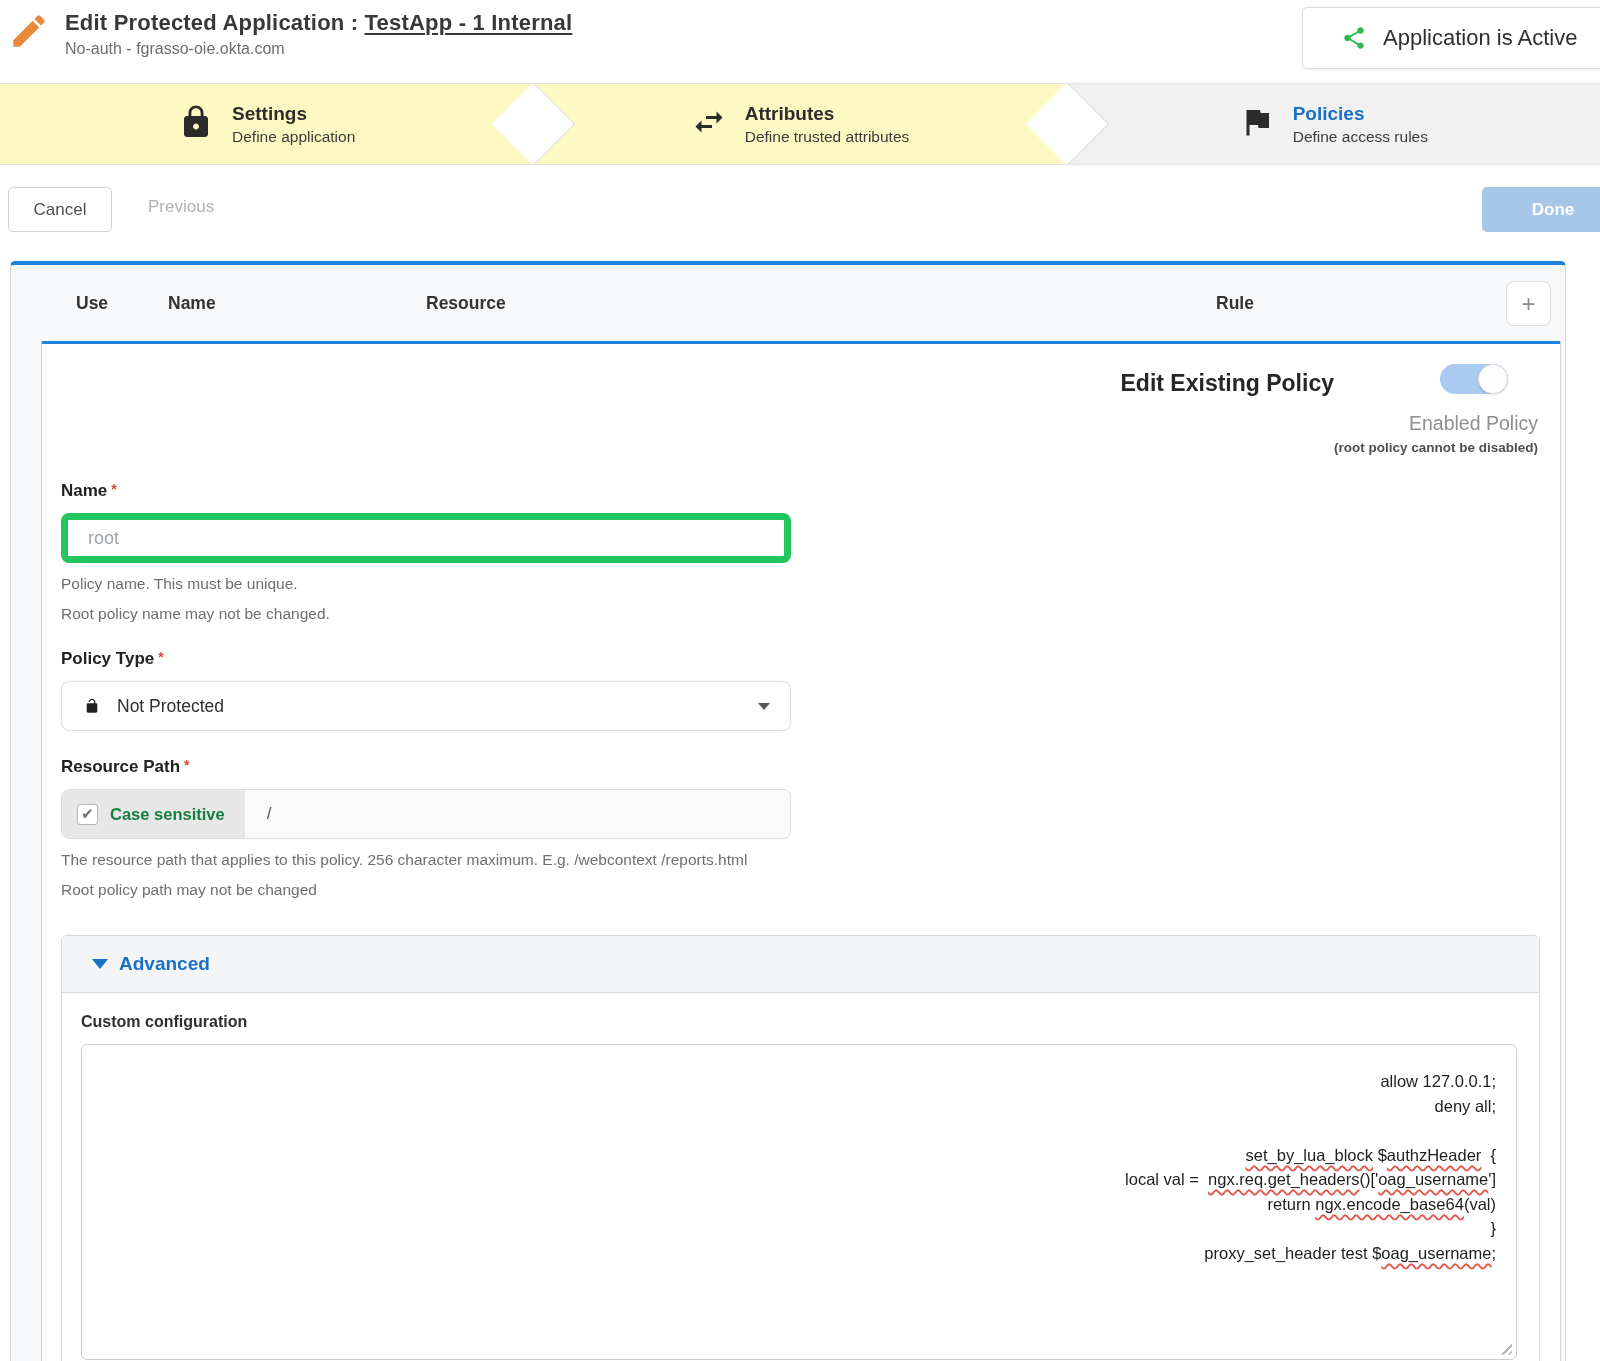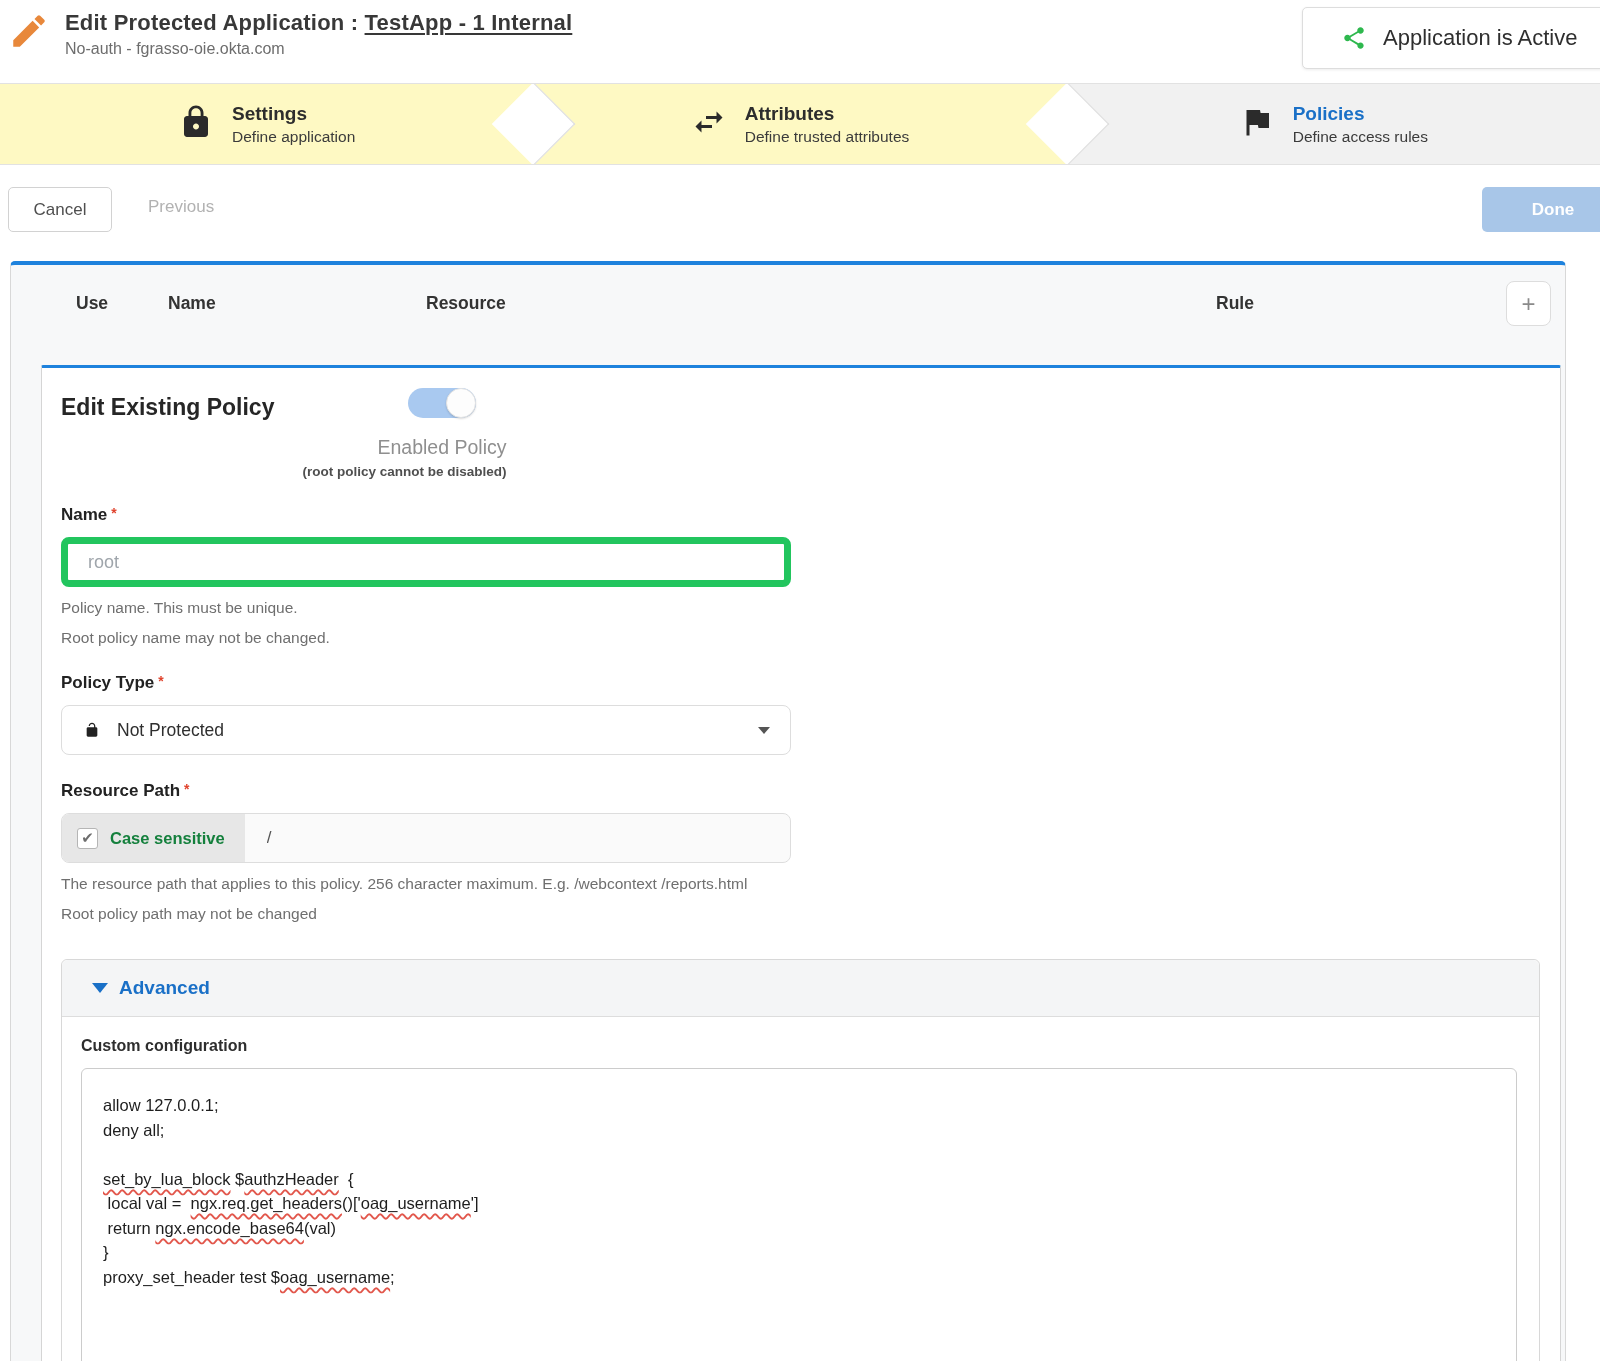--- a/index.html
+++ b/index.html
@@ -55,36 +55,36 @@
     background:#a8c6e8; border:none; border-radius:5px;
     font-size:17px; font-weight:700; color:#fff; font-family:inherit;
   }
 
   
   .outer-panel {
     margin-left:10px; width:1556px; background:#f7f8f9;
     border:1px solid #d8d8d8; border-top:4px solid #1e82dd; border-radius:5px 5px 0 0;
     padding-bottom:60px;
   }
-  .table-header { position:relative; height:100px; font-size:17.5px; font-weight:700; color:#333; }
+  .table-header { position:relative; height:76px; font-size:17.5px; font-weight:700; color:#333; }
   .table-header .col { position:absolute; top:28px; }
   .col-use { left:65px; } .col-name { left:157px; } .col-resource { left:415px; } .col-rule { left:1205px; }
   .btn-add {
     position:absolute; right:14px; top:16px; width:45px; height:45px;
     background:#fff; border:1px solid #ddd; border-radius:8px;
     color:#8a8a8a; font-size:24px; line-height:1; cursor:pointer; font-family:inherit;
   }
 
   
   .inner-panel {
     margin:0 4px 0 30px; width:1520px; min-height:1060px; background:#fff;
     border:1px solid #d5d5d5; border-top:3px solid #1e82dd; border-radius:2px;
     padding:14px 22px 40px 19px;
   }
-  .panel-top { display:flex; justify-content:flex-start; align-items:flex-start;gap:28px; }
+  .panel-top { display:flex; justify-content:flex-end; align-items:flex-start; }
   .panel-heading { font-size:23px; font-weight:700; color:#262626; margin-top:12px; }
   .toggle-block { text-align:right; margin-top:6px; }
   .toggle-row { display:inline-flex; align-items:center; gap:18px;flex-direction:column; }
   .toggle { width:68px; height:30px; border-radius:15px; background:#a9c9f0; position:relative; cursor:pointer; }
   .toggle .knob { position:absolute; right:0; top:0; width:30px; height:30px; border-radius:50%; background:#fdfdfd; border:1px solid #e3e3e3; box-shadow:0 1px 2px rgba(0,0,0,.15); }
   .toggle-label { font-size:19.5px; color:#8f8f8f; }
   .toggle-note { font-size:13.5px; font-weight:700; color:#4f4f4f; margin-top:5px; }
 
   .field-label { font-size:17px; font-weight:700; color:#222; margin-top:26px; margin-bottom:12px; }
   .req::after { content:"*"; color:#e0432d; font-size:14px; vertical-align:top; margin-left:4px; }
@@ -115,22 +115,23 @@
   .advanced-header {
     height:57px; background:#f4f5f6; border-bottom:1px solid #ddd; border-radius:6px 6px 0 0;
     display:flex; align-items:center; padding-left:30px; gap:11px; cursor:pointer;
   }
   .tri-down { width:0; height:0; border-left:8px solid transparent; border-right:8px solid transparent; border-top:10px solid #1a70c7; }
   .advanced-title { font-size:19px; font-weight:700; color:#1a70c7; }
   .advanced-body { padding:20px 19px 70px 19px; }
   .config-label { font-size:16px; font-weight:700; color:#2e2e2e; margin-bottom:13px; }
   .code-box {
     position:relative; width:1436px; min-height:241px; border:1px solid #ccc; border-radius:6px;
-    padding:24px 32px 20px 21px; font-size:16.5px; line-height:24.5px; color:#1e1e1e;
+    padding:24px 20px 20px 21px; font-size:16.5px; line-height:24.5px; color:#1e1e1e;
     white-space:pre-wrap;
+    text-align:right;
   }
   .code-box .sp { text-decoration:underline; text-decoration-style:wavy; text-decoration-color:#e2574c; text-decoration-thickness:2px; text-underline-offset:4px; }
   .resize-handle {
     position:absolute; right:4px; bottom:4px; width:14px; height:14px; cursor:nwse-resize;
     background:repeating-linear-gradient(135deg, transparent 0 3px, #999 3px 4.5px);
     clip-path:polygon(100% 0, 100% 100%, 0 100%); opacity:.75;
   }
   .valid-btn { margin-top:26px; display:inline-flex; height:46px; border-radius:6px; overflow:hidden; border:none; padding:0; cursor:default; font-family:inherit; }
   .valid-label { background:#1da13a; color:#fff; font-size:18px; font-weight:700; display:flex; align-items:center; padding:0 25px; }
   .valid-check { background:#0f9030; color:#fff; width:50px; display:flex; align-items:center; justify-content:center; font-size:21px; font-weight:700; }

